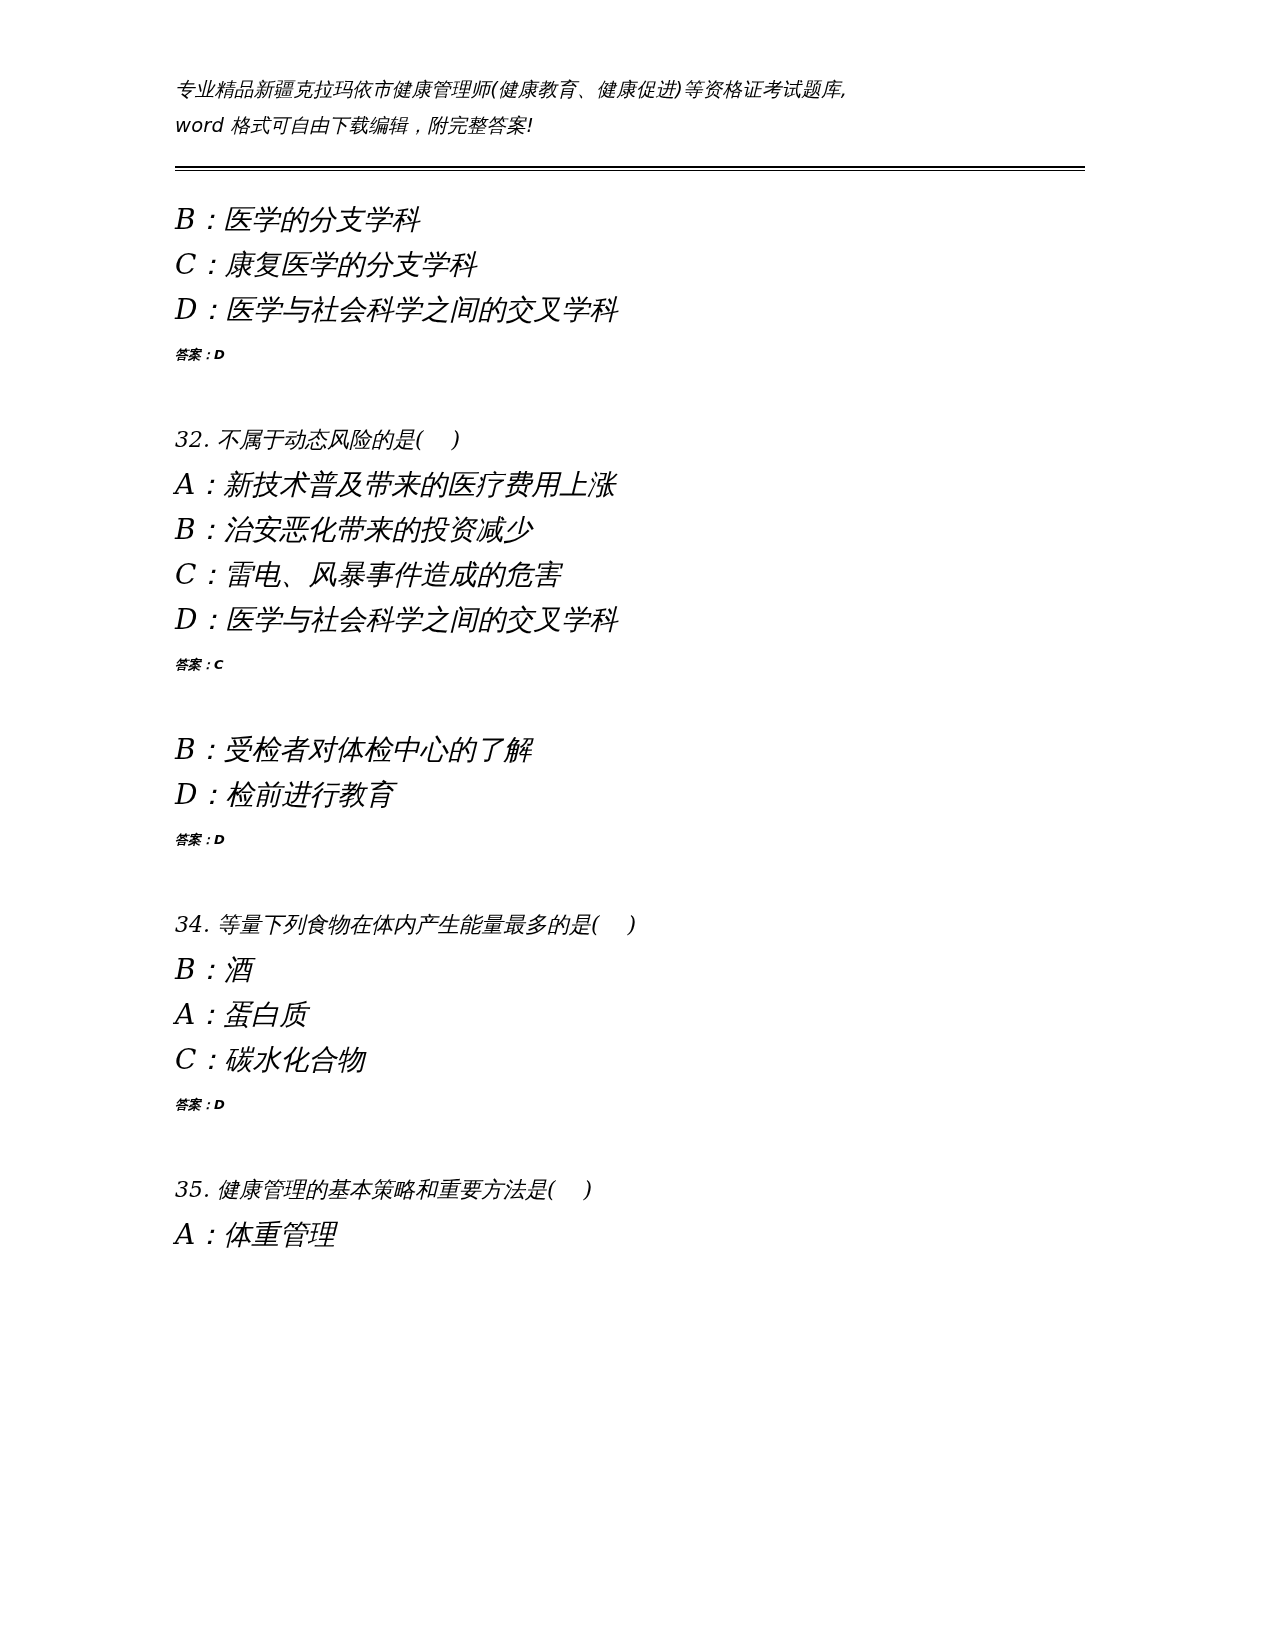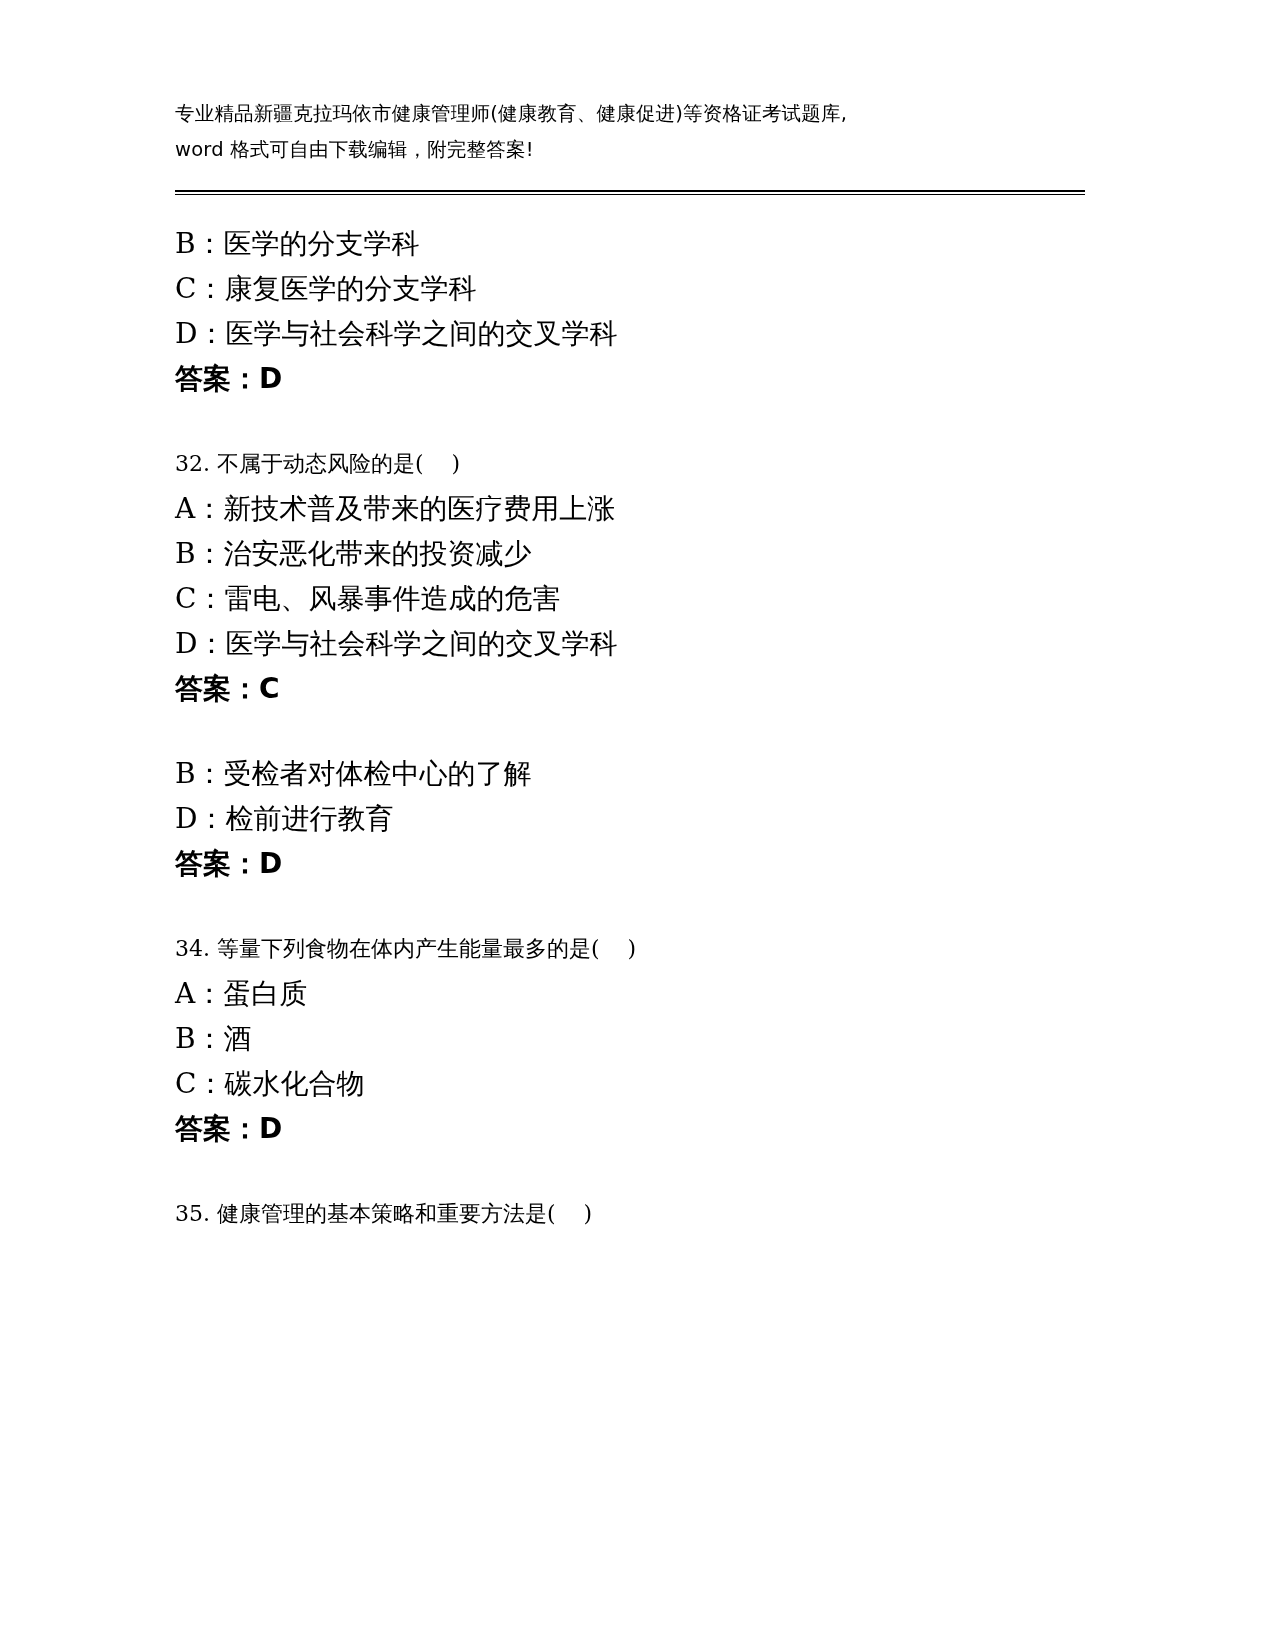--- a/index.html
+++ b/index.html
@@ -12,21 +12,22 @@
     height: 1650px;
     font-family: "DejaVu Serif", "Liberation Serif", serif;
     color: #000000;
     -webkit-font-smoothing: antialiased;
   }
   .page {
     position: relative;
     width: 1260px;
     height: 1650px;
     box-sizing: border-box;
-    padding: 96px 175px 0 175px;
+    padding: 72px 175px 0 175px;
+    font-style: italic;
   }
   .header {
     font-family: "DejaVu Sans", "Liberation Sans", sans-serif;
     font-size: 19.5px;
     line-height: 36px;
     letter-spacing: 0.2px;
     color: #000;
   }
   .header-line {
     white-space: nowrap;
@@ -63,21 +64,21 @@
     white-space: pre;
   }
   .q-opt {
     font-size: 28px;
     line-height: 45px;
     white-space: pre;
   }
   .q-ans {
     font-family: "DejaVu Sans", "Liberation Sans", sans-serif;
     font-weight: bold;
-    font-size: 28px;
+    font-size: 13px;
     line-height: 45px;
     white-space: pre;
   }
   .orphan {
     margin-bottom: 0;
   }
 </style>
 </head>
 <body>
 
@@ -113,24 +114,25 @@
     </div>
 
     <div class="q-block">
       <div class="q-opt">B：受检者对体检中心的了解</div>
       <div class="q-opt">D：检前进行教育</div>
       <div class="q-ans">答案：D</div>
     </div>
 
     <div class="q-block">
       <div class="q-stem">34. 等量下列食物在体内产生能量最多的是(    )</div>
+      <div class="q-opt">B：酒</div>
       <div class="q-opt">A：蛋白质</div>
-      <div class="q-opt">B：酒</div>
       <div class="q-opt">C：碳水化合物</div>
       <div class="q-ans">答案：D</div>
     </div>
 
     <div class="q-block orphan">
       <div class="q-stem">35. 健康管理的基本策略和重要方法是(    )</div>
+      <div class="q-opt">A：体重管理</div>
     </div>
 
   </div>
 </div>
 
 </body></html>

